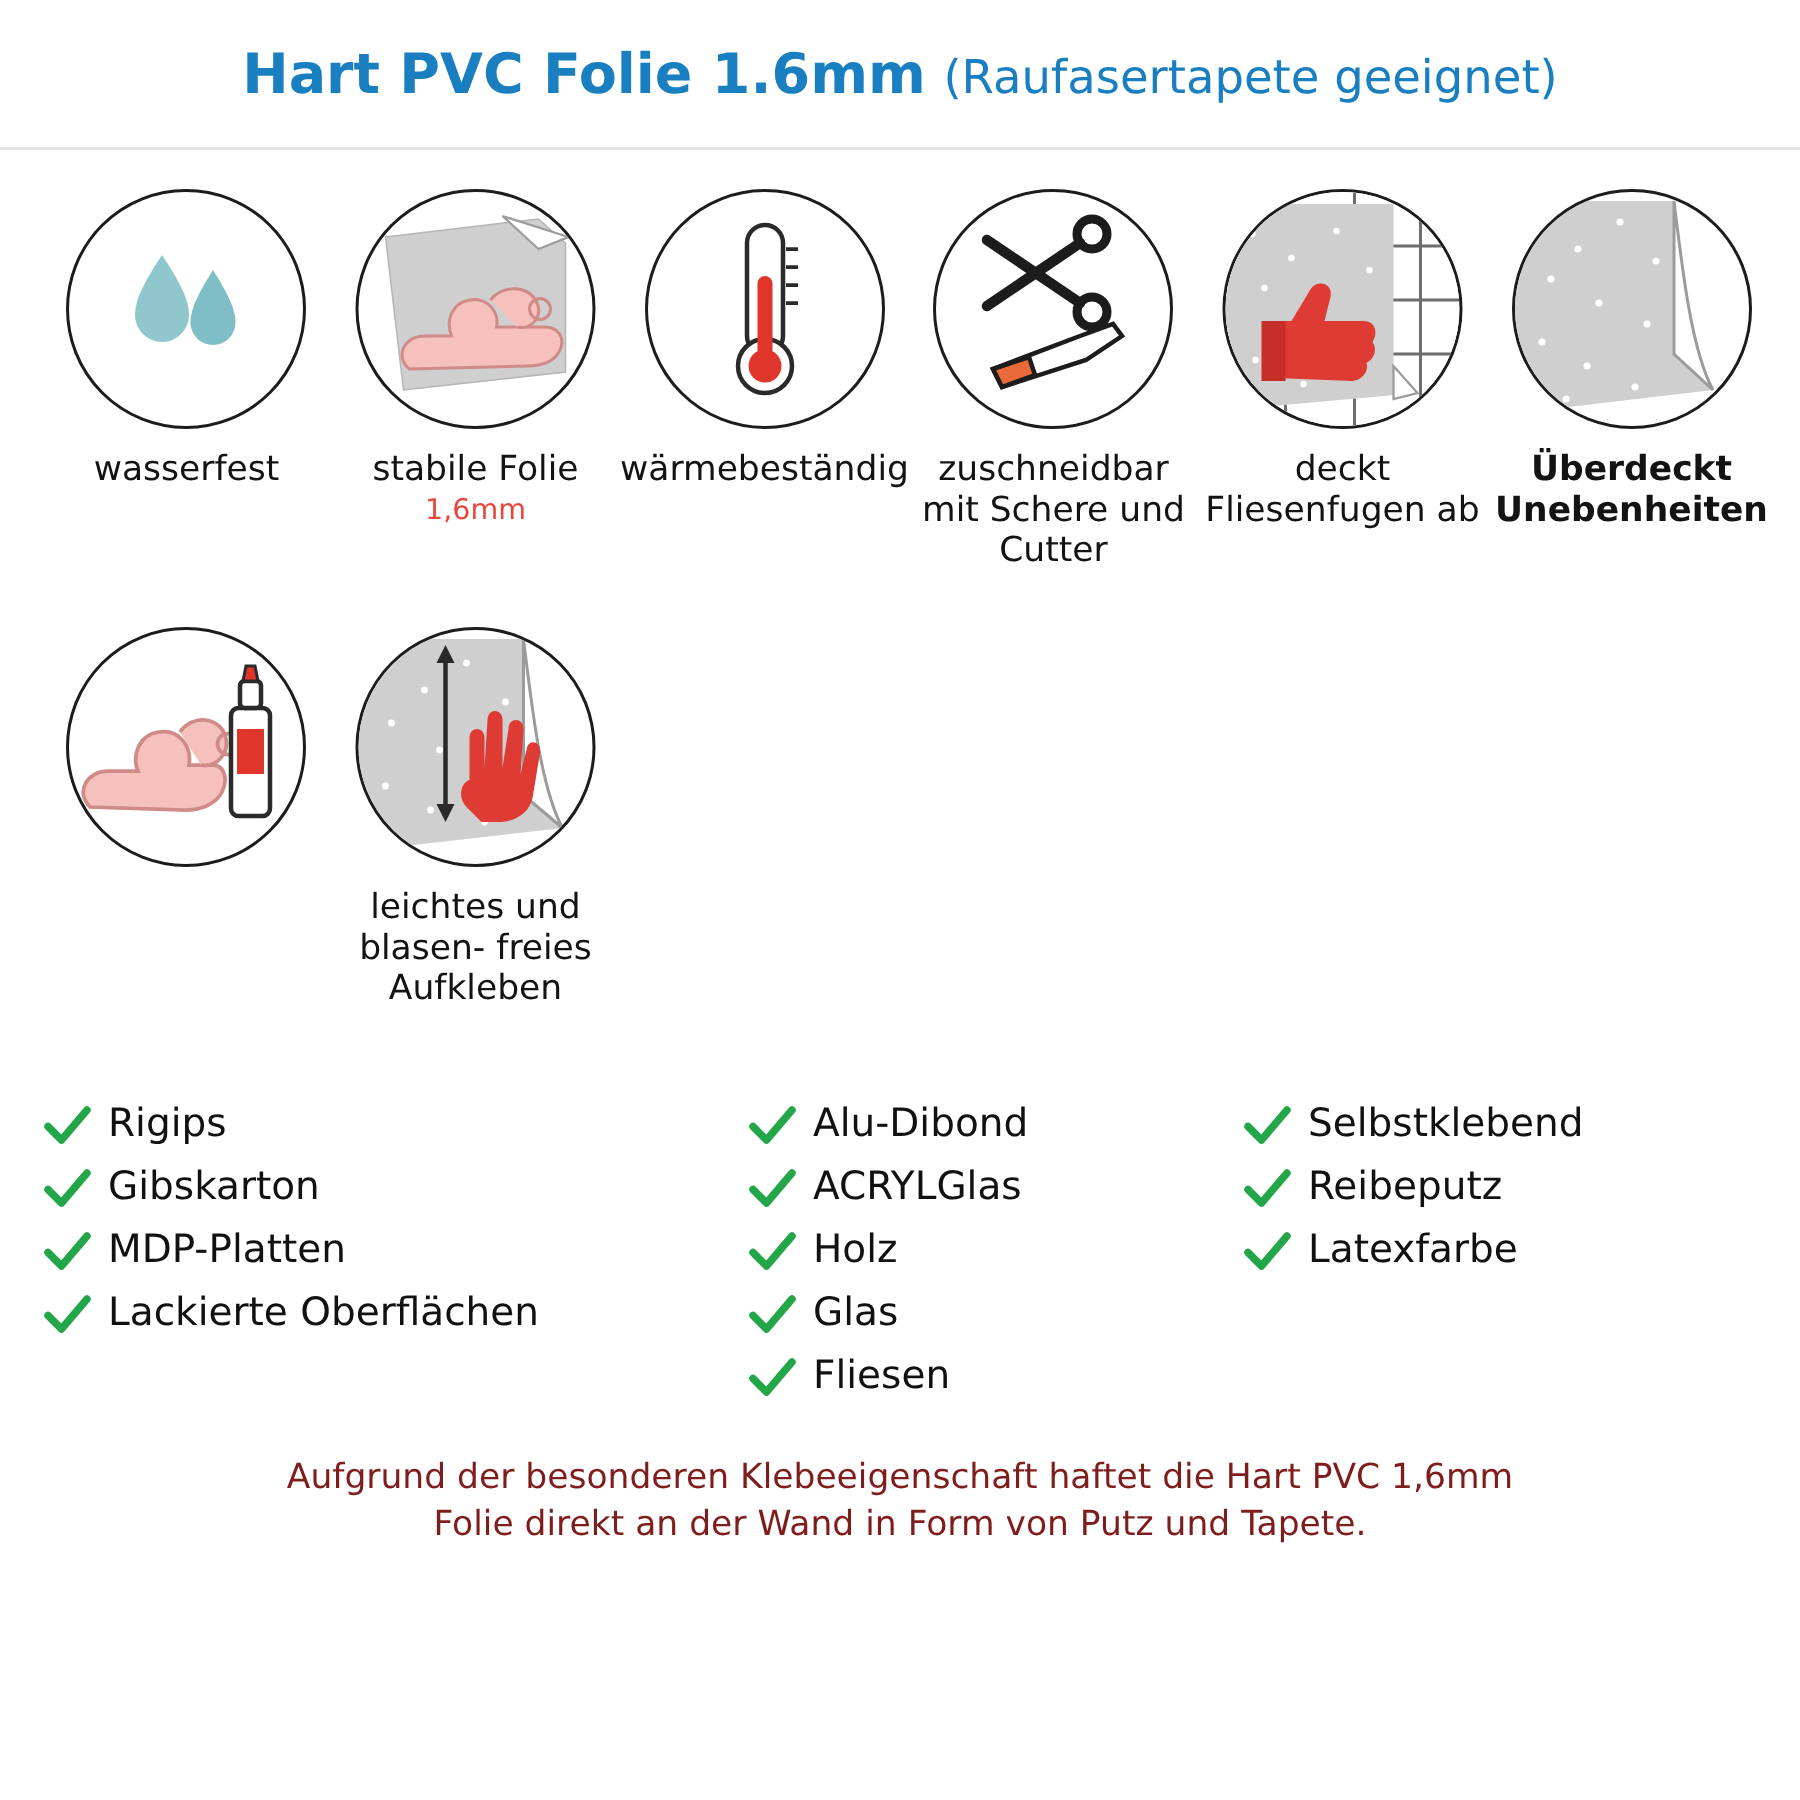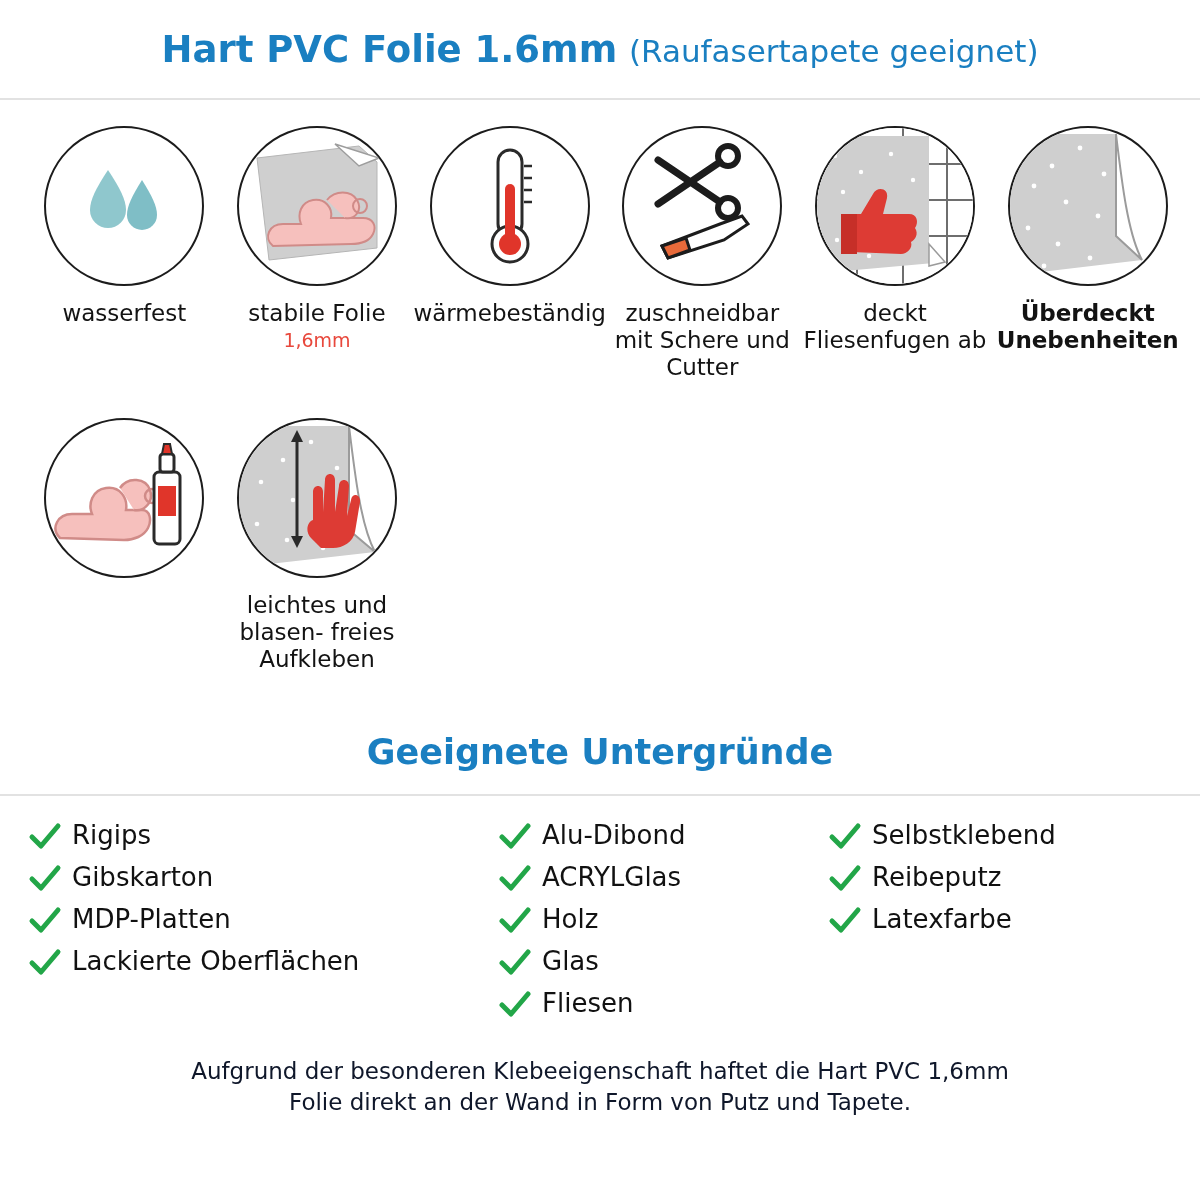--- a/index.html
+++ b/index.html
@@ -120,21 +120,21 @@
   .check-text {
     font-size: 26px;
     color: #111;
     white-space: nowrap;
   }
 
   
   .footer-note {
     margin-top: 26px;
     text-align: center;
-    color: #0f172a;
+    color: #7f1d1d;
     font-size: 23px;
     line-height: 1.35;
     padding: 0 60px;
   }
 </style>
 </head>
 <body>
 
 <div class="page">
 
@@ -290,23 +290,20 @@
           <path d="M58 16 L58 122" stroke="#2a2a2a" stroke-width="3"></path>
           <path d="M58 10 L52 22 L64 22 Z" fill="#2a2a2a"></path>
           <path d="M58 128 L52 116 L64 116 Z" fill="#2a2a2a"></path>
           <path d="M72 118 C66 112 68 102 74 100 L74 72 C74 64 84 64 84 72 L84 92 L86 60 C86 52 96 52 96 60 L96 92 L100 66 C100 58 110 58 110 66 L108 96 L112 80 C113 72 122 74 121 82 L116 112 C114 122 104 128 94 128 L82 128 Z" fill="#dd3b34"></path>
         </svg>
       </div>
       <div class="feature-label">leichtes und blasen- freies Aufkleben</div>
     </div>
   </div>
 
-  <div class="section-title-wrap">
-    <div class="section-title">Geeignete Untergründe</div>
-  </div>
 
   <div class="checklist">
 
     <div class="check-col">
       <div class="check-row">
         <span class="check-icon">
           <svg width="34" height="34" viewBox="0 0 34 34">
               <path d="M4 17 L13 26 L30 6" fill="none" stroke="#22a648" stroke-width="5" stroke-linecap="round" stroke-linejoin="round"></path>
             </svg>
         </span>

